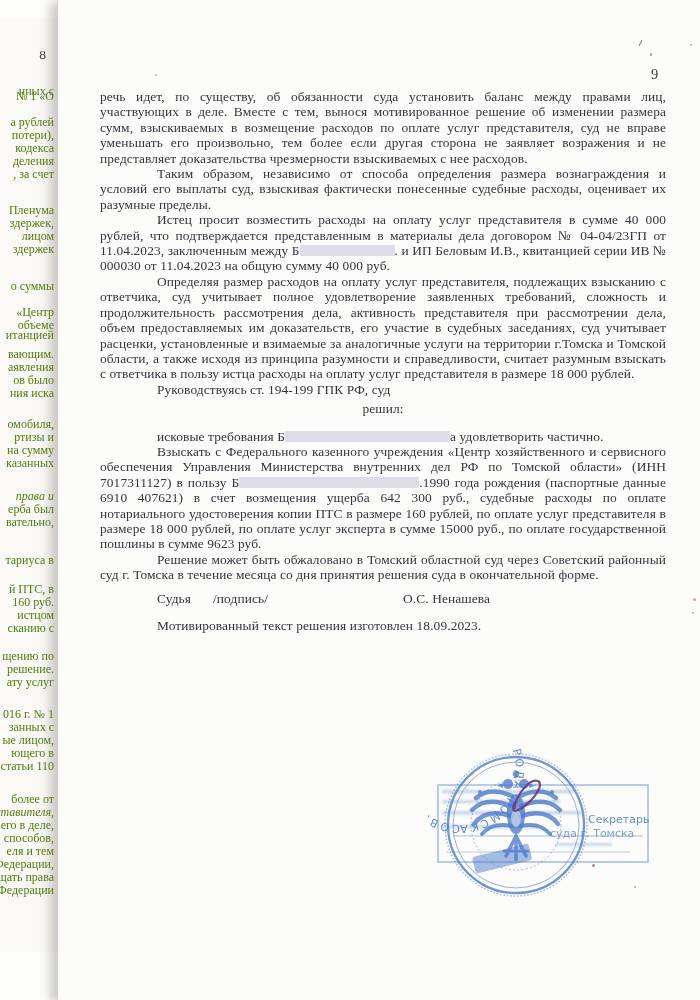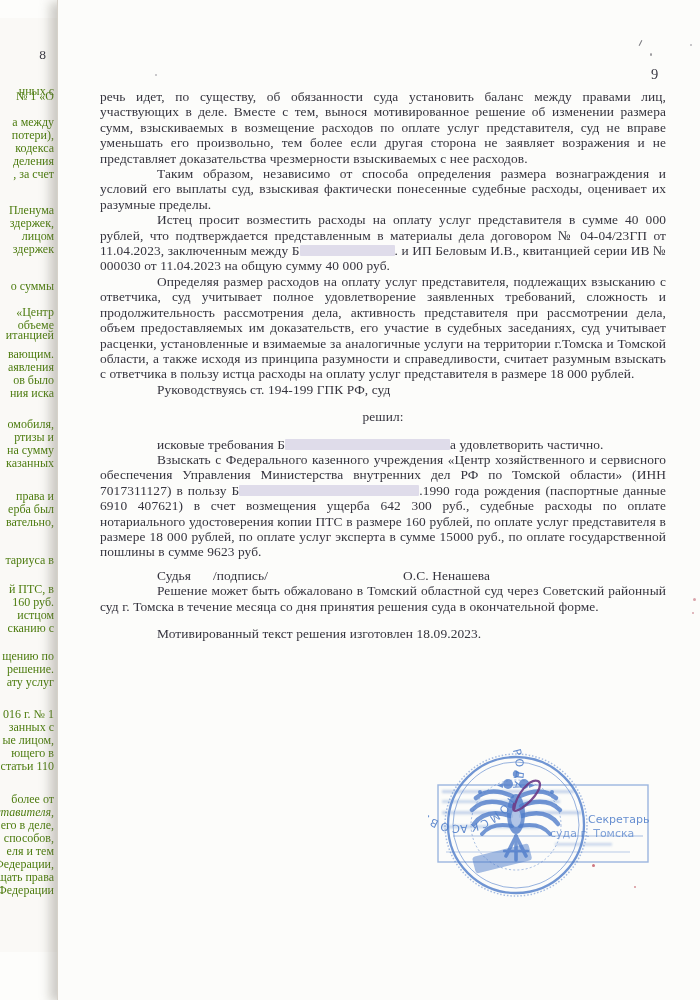--- a/index.html
+++ b/index.html
@@ -50,42 +50,42 @@
     transform:rotate(28deg);opacity:.75;}
 </style>
 </head>
 <body>
 
 <div class="prev-page">
   <div class="prev-num">8</div>
   <div>
       <div class="frag" style="top: 72px;">№ 1 «О</div>
       <div class="frag" style="top: 67px;">нных с</div>
-      <div class="frag" style="top: 98px;">а между</div>
+      <div class="frag" style="top: 98px;">а рублей</div>
       <div class="frag" style="top: 111px;">потери),</div>
       <div class="frag" style="top: 124px;">кодекса</div>
       <div class="frag" style="top: 137px;">деления</div>
       <div class="frag" style="top: 150px;">, за счет</div>
       <div class="frag" style="top: 186px;">Пленума</div>
       <div class="frag" style="top: 199px;">здержек,</div>
       <div class="frag" style="top: 212px;">лицом</div>
       <div class="frag" style="top: 225px;">здержек</div>
       <div class="frag" style="top: 262px;">о суммы</div>
       <div class="frag" style="top: 275px; margin-top: 36px;">итанцией</div>
       <div class="frag" style="top: 288px;">«Центр</div>
       <div class="frag" style="top: 301px;">объеме</div>
       <div class="frag" style="top: 330px;">вающим.</div>
       <div class="frag" style="top: 343px;">аявления</div>
       <div class="frag" style="top: 356px;">ов было</div>
       <div class="frag" style="top: 369px;">ния иска</div>
       <div class="frag" style="top: 400px;">омобиля,</div>
       <div class="frag" style="top: 413px;">ртизы и</div>
       <div class="frag" style="top: 426px;">на сумму</div>
       <div class="frag" style="top: 439px;">казанных</div>
-      <div class="frag" style="top: 472px;">права и</div>
+      <div class="frag" style="top: 472px; font-style: italic;">права и</div>
       <div class="frag" style="top: 485px;">ерба был</div>
       <div class="frag" style="top: 498px;">вательно,</div>
       <div class="frag" style="top: 536px;">тариуса в</div>
       <div class="frag" style="top: 565px;">й ПТС, в</div>
       <div class="frag" style="top: 578px;">160 руб.</div>
       <div class="frag" style="top: 591px;">истцом</div>
       <div class="frag" style="top: 604px;">сканию с</div>
       <div class="frag" style="top: 632px;">щению по</div>
       <div class="frag" style="top: 645px;">решение.</div>
       <div class="frag" style="top: 658px;">ату услуг</div>
@@ -108,25 +108,25 @@
 <div class="main-page">
   <div class="page-num">9</div>
 </div>
 
 <div class="doc-text">
     <p class="para">речь идет, по существу, об обязанности суда установить баланс между правами лиц, участвующих в деле. Вместе с тем, вынося мотивированное решение об изменении размера сумм, взыскиваемых в возмещение расходов по оплате услуг представителя, суд не вправе уменьшать его произвольно, тем более если другая сторона не заявляет возражения и не представляет доказательства чрезмерности взыскиваемых с нее расходов.</p>
     <p class="para indent">Таким образом, независимо от способа определения размера вознаграждения и условий его выплаты суд, взыскивая фактически понесенные судебные расходы, оценивает их разумные пределы.</p>
     <p class="para indent">Истец просит возместить расходы на оплату услуг представителя в сумме 40 000 рублей, что подтверждается представленным в материалы дела договором № 04-04/23ГП от 11.04.2023, заключенным между Б<span class="redact" style="width: 95px;"></span>. и ИП Беловым И.В., квитанцией серии ИВ № 000030 от 11.04.2023 на общую сумму 40 000 руб.</p>
     <p class="para indent">Определяя размер расходов на оплату услуг представителя, подлежащих взысканию с ответчика, суд учитывает полное удовлетворение заявленных требований, сложность и продолжительность рассмотрения дела, активность представителя при рассмотрении дела, объем предоставляемых им доказательств, его участие в судебных заседаниях, суд учитывает расценки, установленные и взимаемые за аналогичные услуги на территории г.Томска и Томской области, а также исходя из принципа разумности и справедливости, считает разумным взыскать с ответчика в пользу истца расходы на оплату услуг представителя в размере 18 000 рублей.</p>
     <p class="para indent">Руководствуясь ст. 194-199 ГПК РФ, суд</p>
-    <p class="para center" style="margin-top: 12px;">решил:</p>
+    <p class="para center" style="margin-top: 4px;">решил:</p>
     <p class="para indent" style="margin-top: 12px;">исковые требования Б<span class="redact" style="width: 165px;"></span>а удовлетворить частично.</p>
     <p class="para indent">Взыскать с Федерального казенного учреждения «Центр хозяйственного и сервисного обеспечения Управления Министерства внутренних дел РФ по Томской области» (ИНН 7017311127) в пользу Б<span class="redact" style="width: 180px;"></span>.1990 года рождения (паспортные данные 6910 407621) в счет возмещения ущерба 642 300 руб., судебные расходы по оплате нотариального удостоверения копии ПТС в размере 160 рублей, по оплате услуг представителя в размере 18 000 рублей, по оплате услуг эксперта в сумме 15000 руб., по оплате государственной пошлины в сумме 9623 руб.</p>
+    <p class="para indent">Решение может быть обжаловано в Томский областной суд через Советский районный суд г. Томска в течение месяца со дня принятия решения суда в окончательной форме.</p>
     <p class="para indent" style="margin-top: 8px;">Судья<span class="spacer" style="width: 22px;"></span>/подпись/<span class="spacer" style="width: 135px;"></span>О.С. Ненашева</p>
-    <p class="para indent">Решение может быть обжаловано в Томский областной суд через Советский районный суд г. Томска в течение месяца со дня принятия решения суда в окончательной форме.</p>
     <p class="para indent" style="margin-top: 12px;">Мотивированный текст решения изготовлен 18.09.2023.</p>
   </div>
 
 <div class="stamp-wrap">
   <svg width="245" height="165" viewBox="0 0 245 165">
     <defs>
       <filter id="inkblur" x="-10%" y="-10%" width="120%" height="120%">
         <feGaussianBlur stdDeviation="0.45"></feGaussianBlur>
       </filter>
       <filter id="softblur" x="-30%" y="-30%" width="160%" height="160%">

